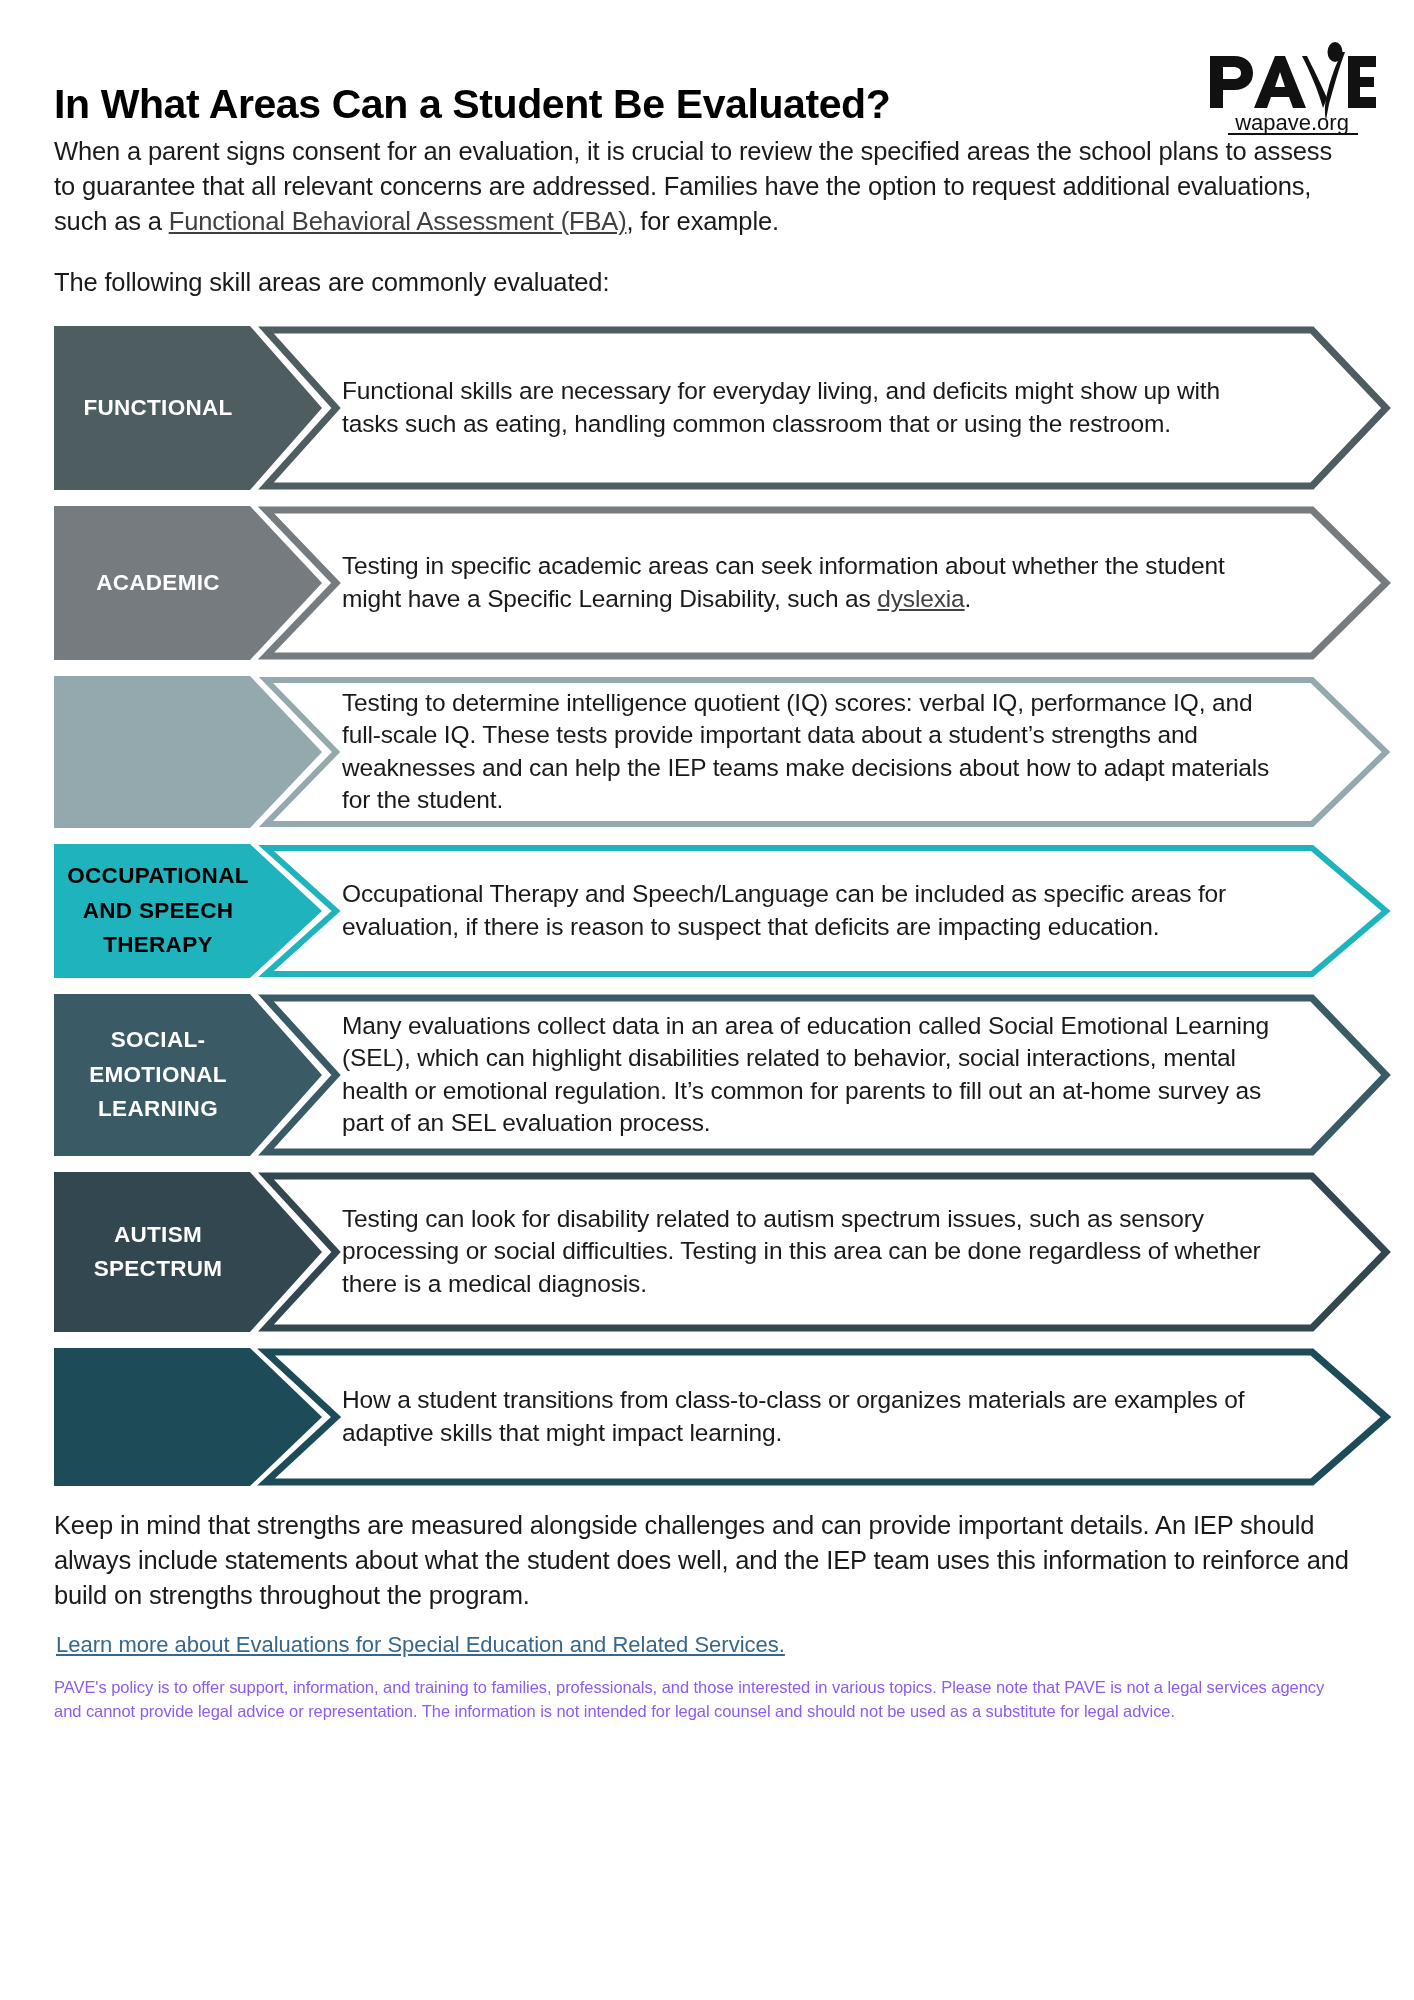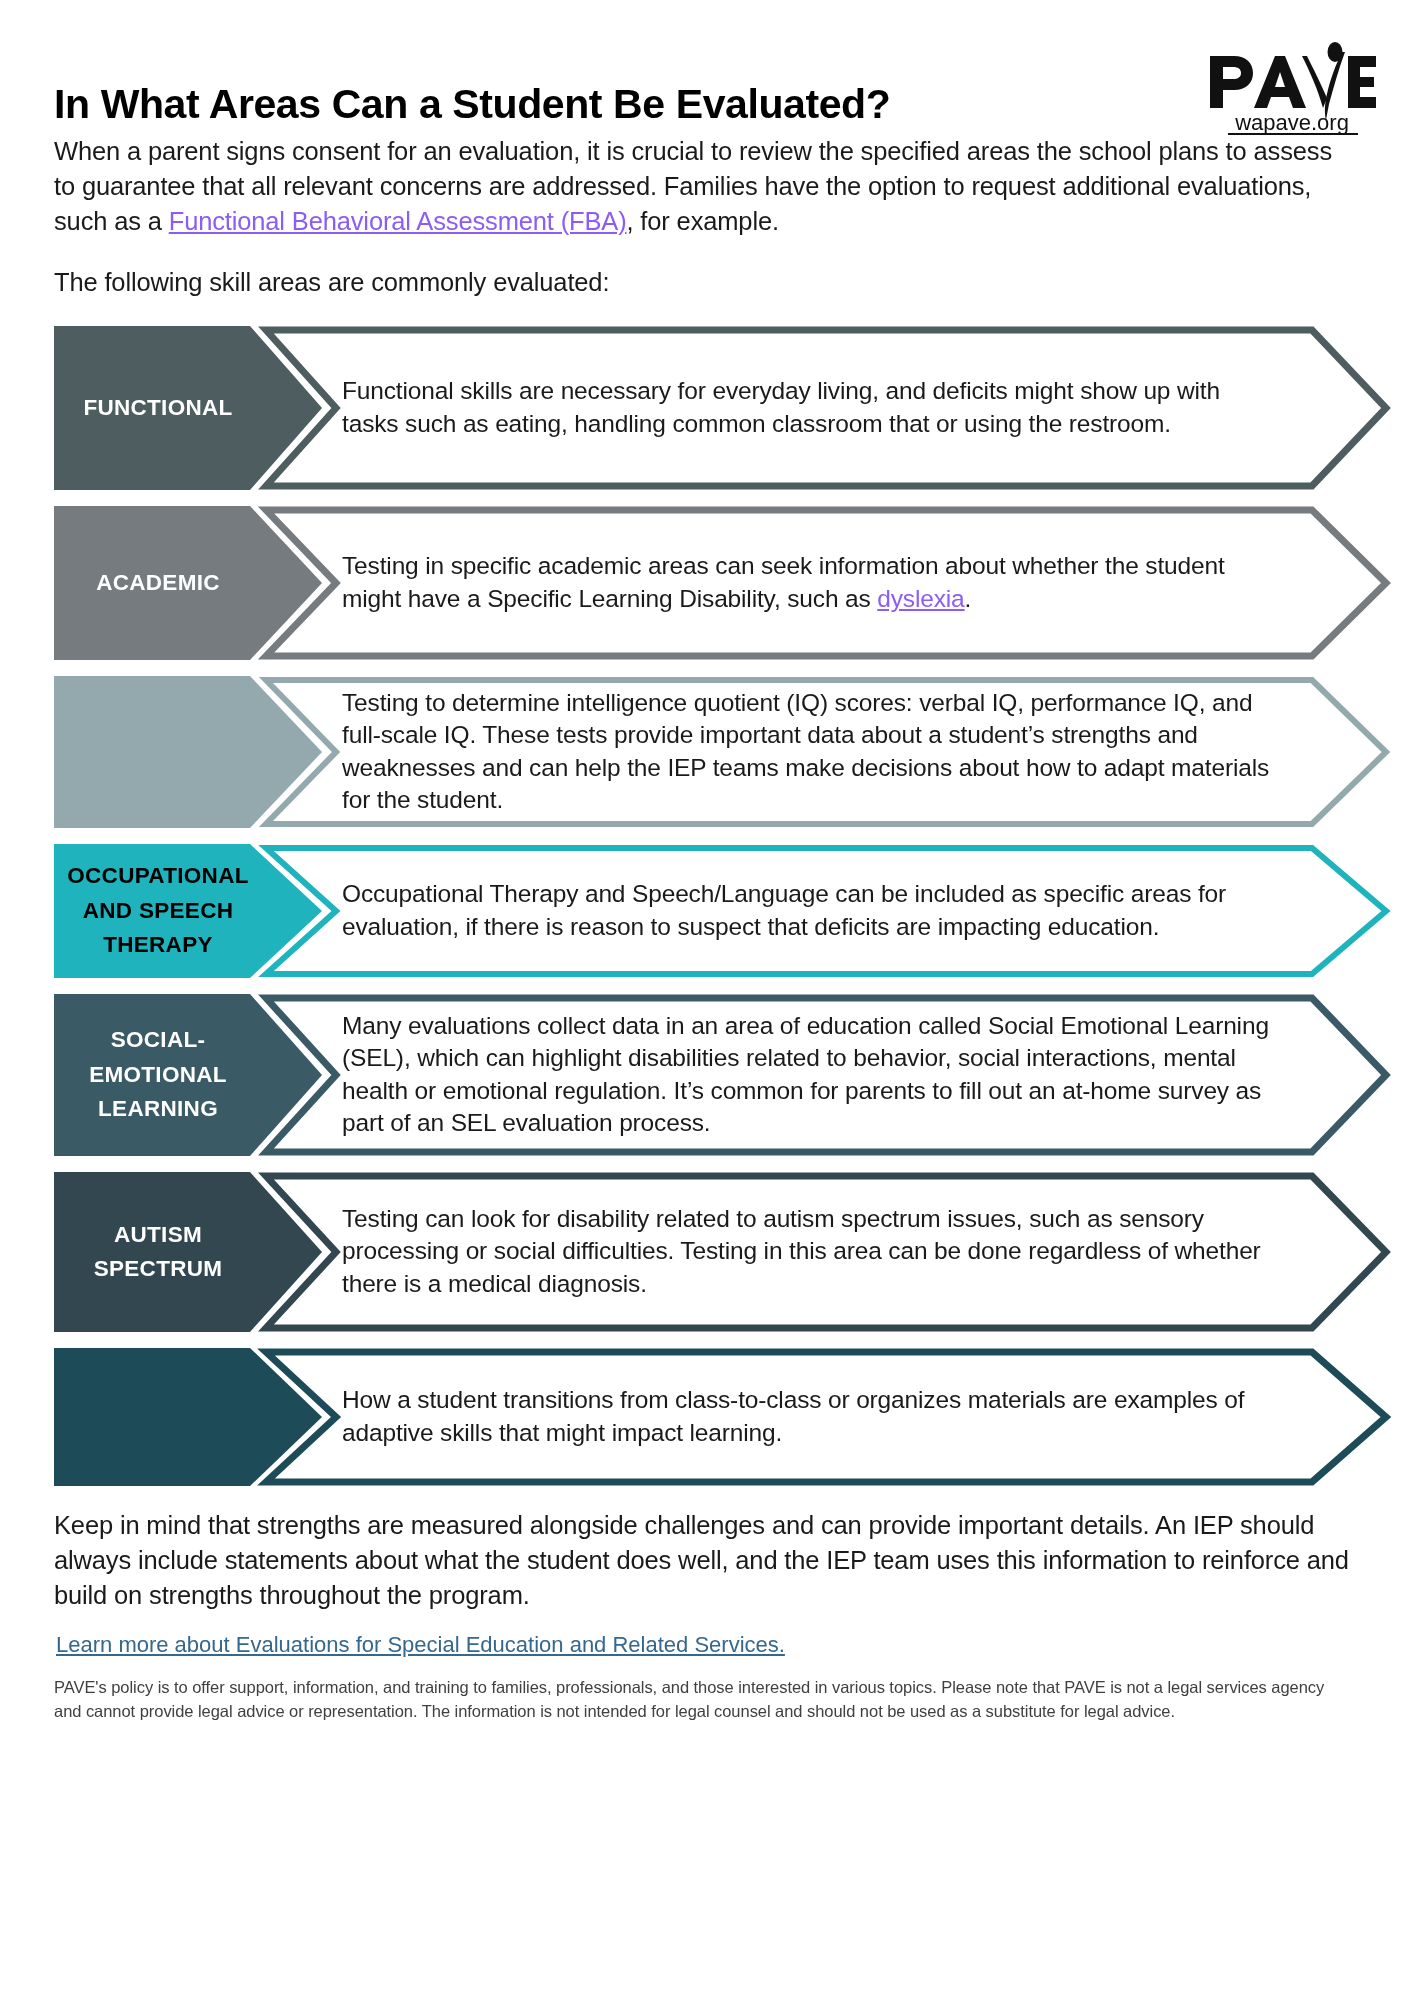--- a/index.html
+++ b/index.html
@@ -45,21 +45,21 @@
   .intro {
     padding: 0 44px 0 38px;
     font-size: 25.5px;
     line-height: 1.37;
     color: #1a1a1a;
     letter-spacing: -0.15px;
   }
   .intro p { margin-bottom: 26px; }
   .intro p.second { margin-bottom: 0; }
   a.inline-link {
-    color: #8b5cf6;
+    color: #404040;
     text-decoration: underline;
     text-underline-offset: 2px;
   }
 
   
   .flow {
     position: relative;
     margin-top: 26px;
     padding-left: 38px;
     padding-right: 30px;
@@ -138,21 +138,21 @@
   .learn-more a {
     color: #35678f;
     font-size: 22px;
     text-decoration: underline;
     text-underline-offset: 2px;
   }
   .disclaimer {
     padding: 18px 44px 0 38px;
     font-size: 16.5px;
     line-height: 1.4;
-    color: #404040;
+    color: #8b5cf6;
     letter-spacing: -0.05px;
   }
 </style>
 </head>
 <body>
 
 <div class="page">
 
   <div class="header">
     <div class="page-title">In What Areas Can a Student Be Evaluated?</div>

